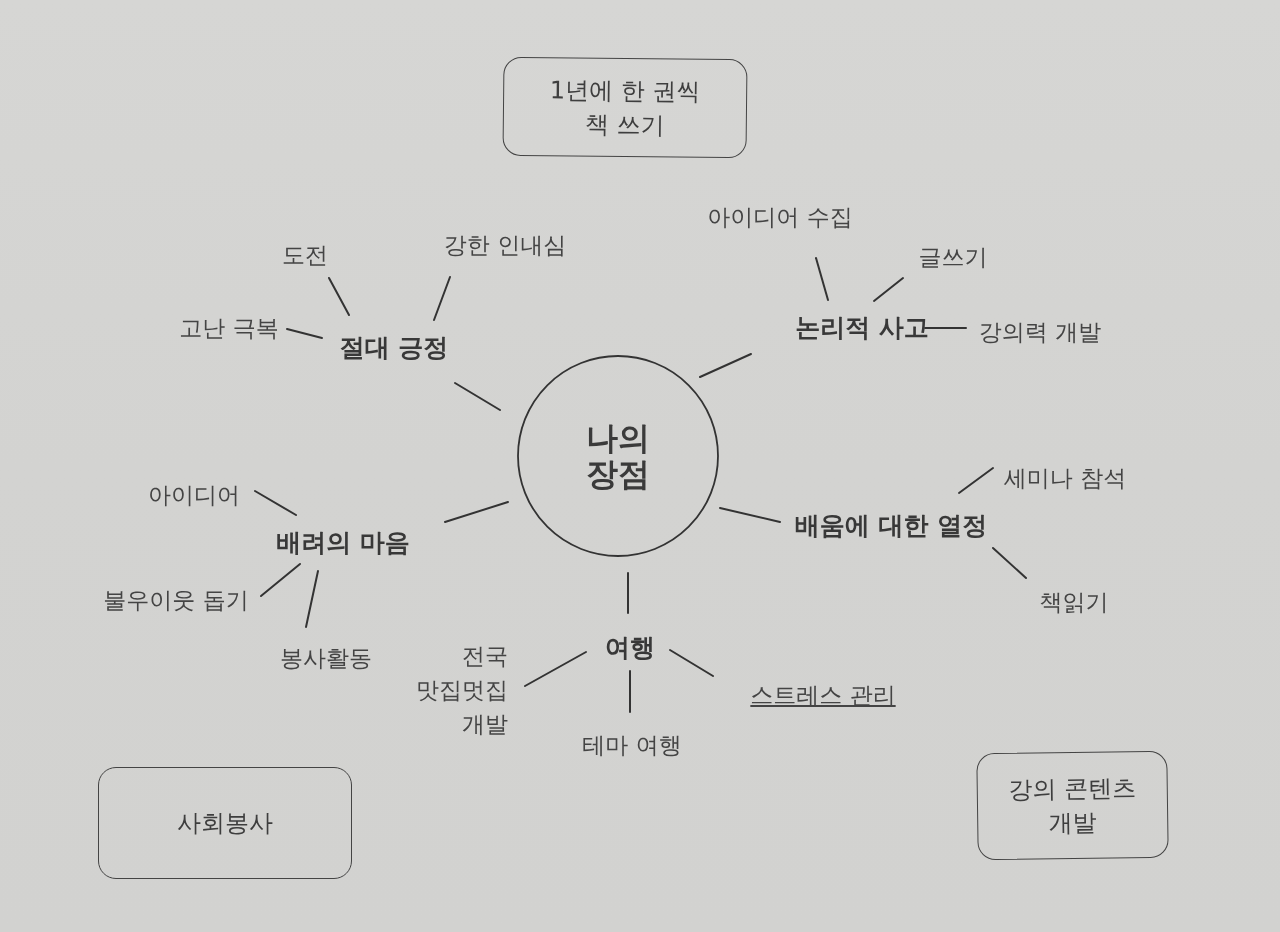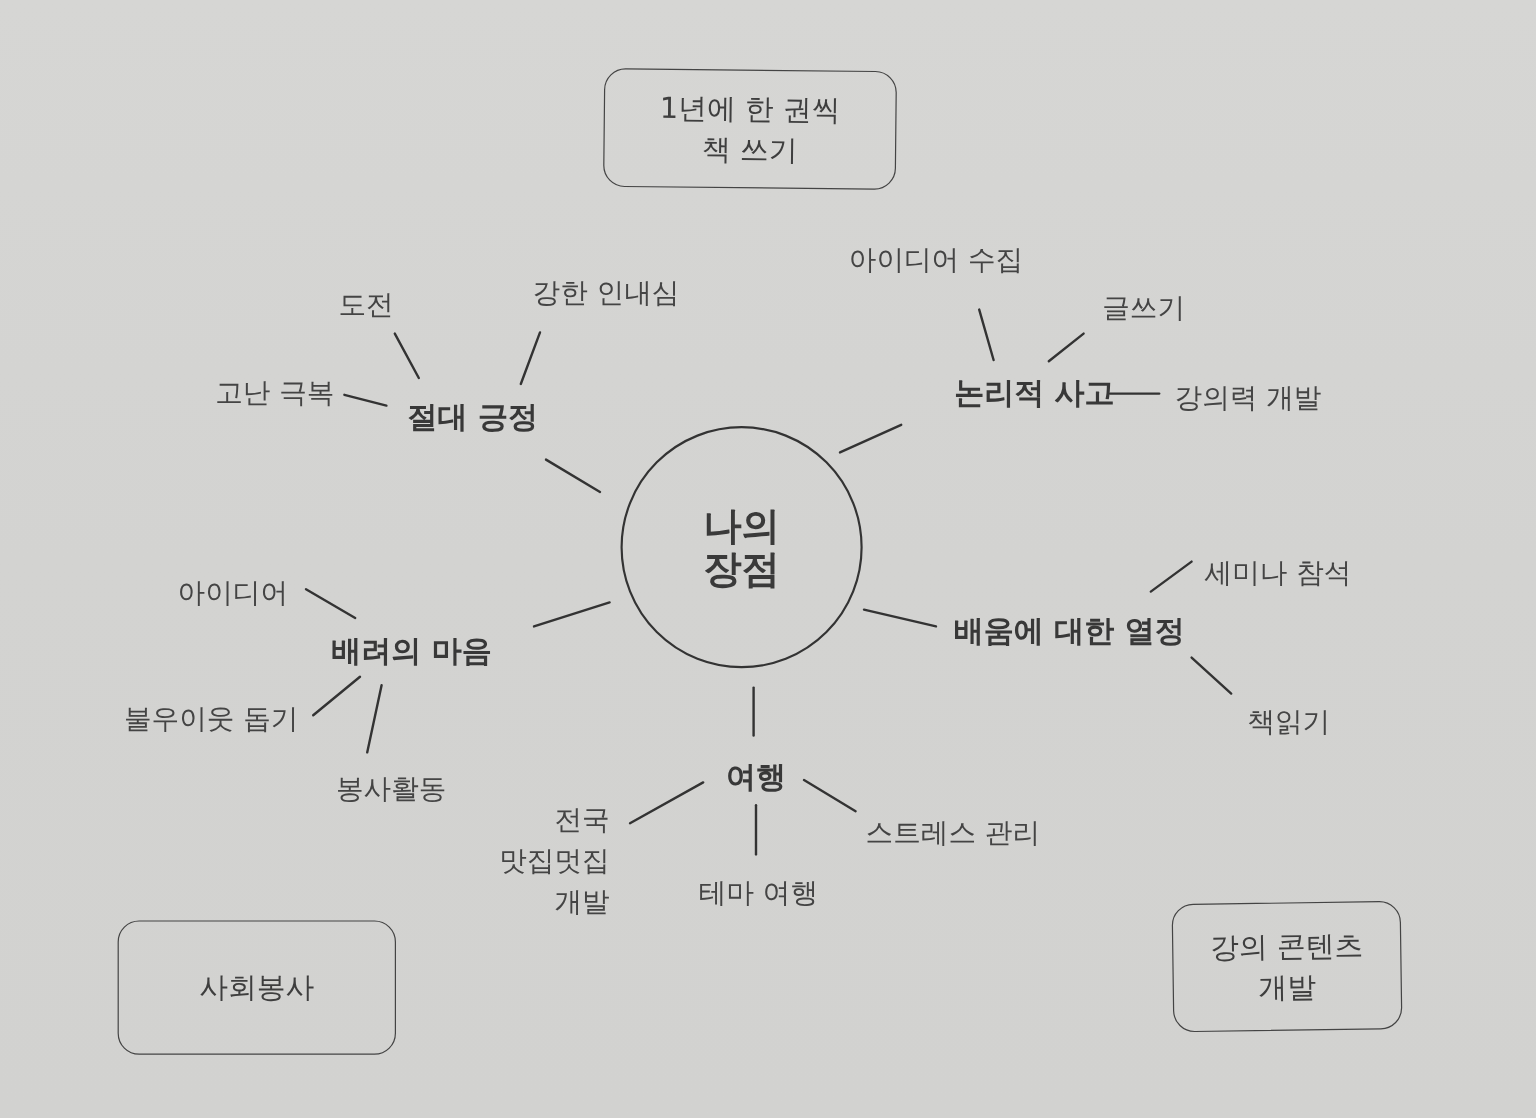--- a/index.html
+++ b/index.html
@@ -42,21 +42,20 @@
       color: #383838;
     }
     .lbl.center {
       font-size: 32px;
       font-weight: bold;
       line-height: 36px;
       color: #3a3a3a;
     }
     .lbl.multi {
       line-height: 34px;
-      margin-top: 28px;
     }
     .box {
       position: absolute;
       border: 1.6px solid #444;
       border-radius: 18px;
       display: flex;
       align-items: center;
       justify-content: center;
       text-align: center;
       font-size: 24px;
@@ -126,30 +125,30 @@
   <div class="lbl" style="left:1065px; top:462px;margin-top:16px;">세미나 참석</div>
   <div class="lbl" style="left:1074px; top:602px;">책읽기</div>
 
   <div class="lbl main" style="left:630px; top:648px;">여행</div>
   <div class="lbl multi" style="left:462px; top:690px;">
     <div>전국</div>
     <div>맛집멋집</div>
     <div>개발</div>
   </div>
   <div class="lbl" style="left:632px; top:745px;">테마 여행</div>
-  <div class="lbl" style="left:794px; top:695px;">스트레스 관리</div>
+  <div class="lbl" style="left:823px; top:695px;text-decoration:underline;">스트레스 관리</div>
 
   <div class="box" style="left:503px; top:58px; width:244px; height:99px; transform:rotate(0.6deg);">
     <div>
       <div>1년에 한 권씩</div>
       <div>책 쓰기</div>
     </div>
   </div>
 
-  <div class="box" style="left:98px; top:767px; width:232px; height:112px;">
+  <div class="box" style="left:98px; top:767px; width:254px; height:112px;">
     <div>사회봉사</div>
   </div>
 
   <div class="box" style="left:977px; top:752px; width:191px; height:107px; transform:rotate(-0.8deg);">
     <div>
       <div>강의 콘텐츠</div>
       <div>개발</div>
     </div>
   </div>
 

